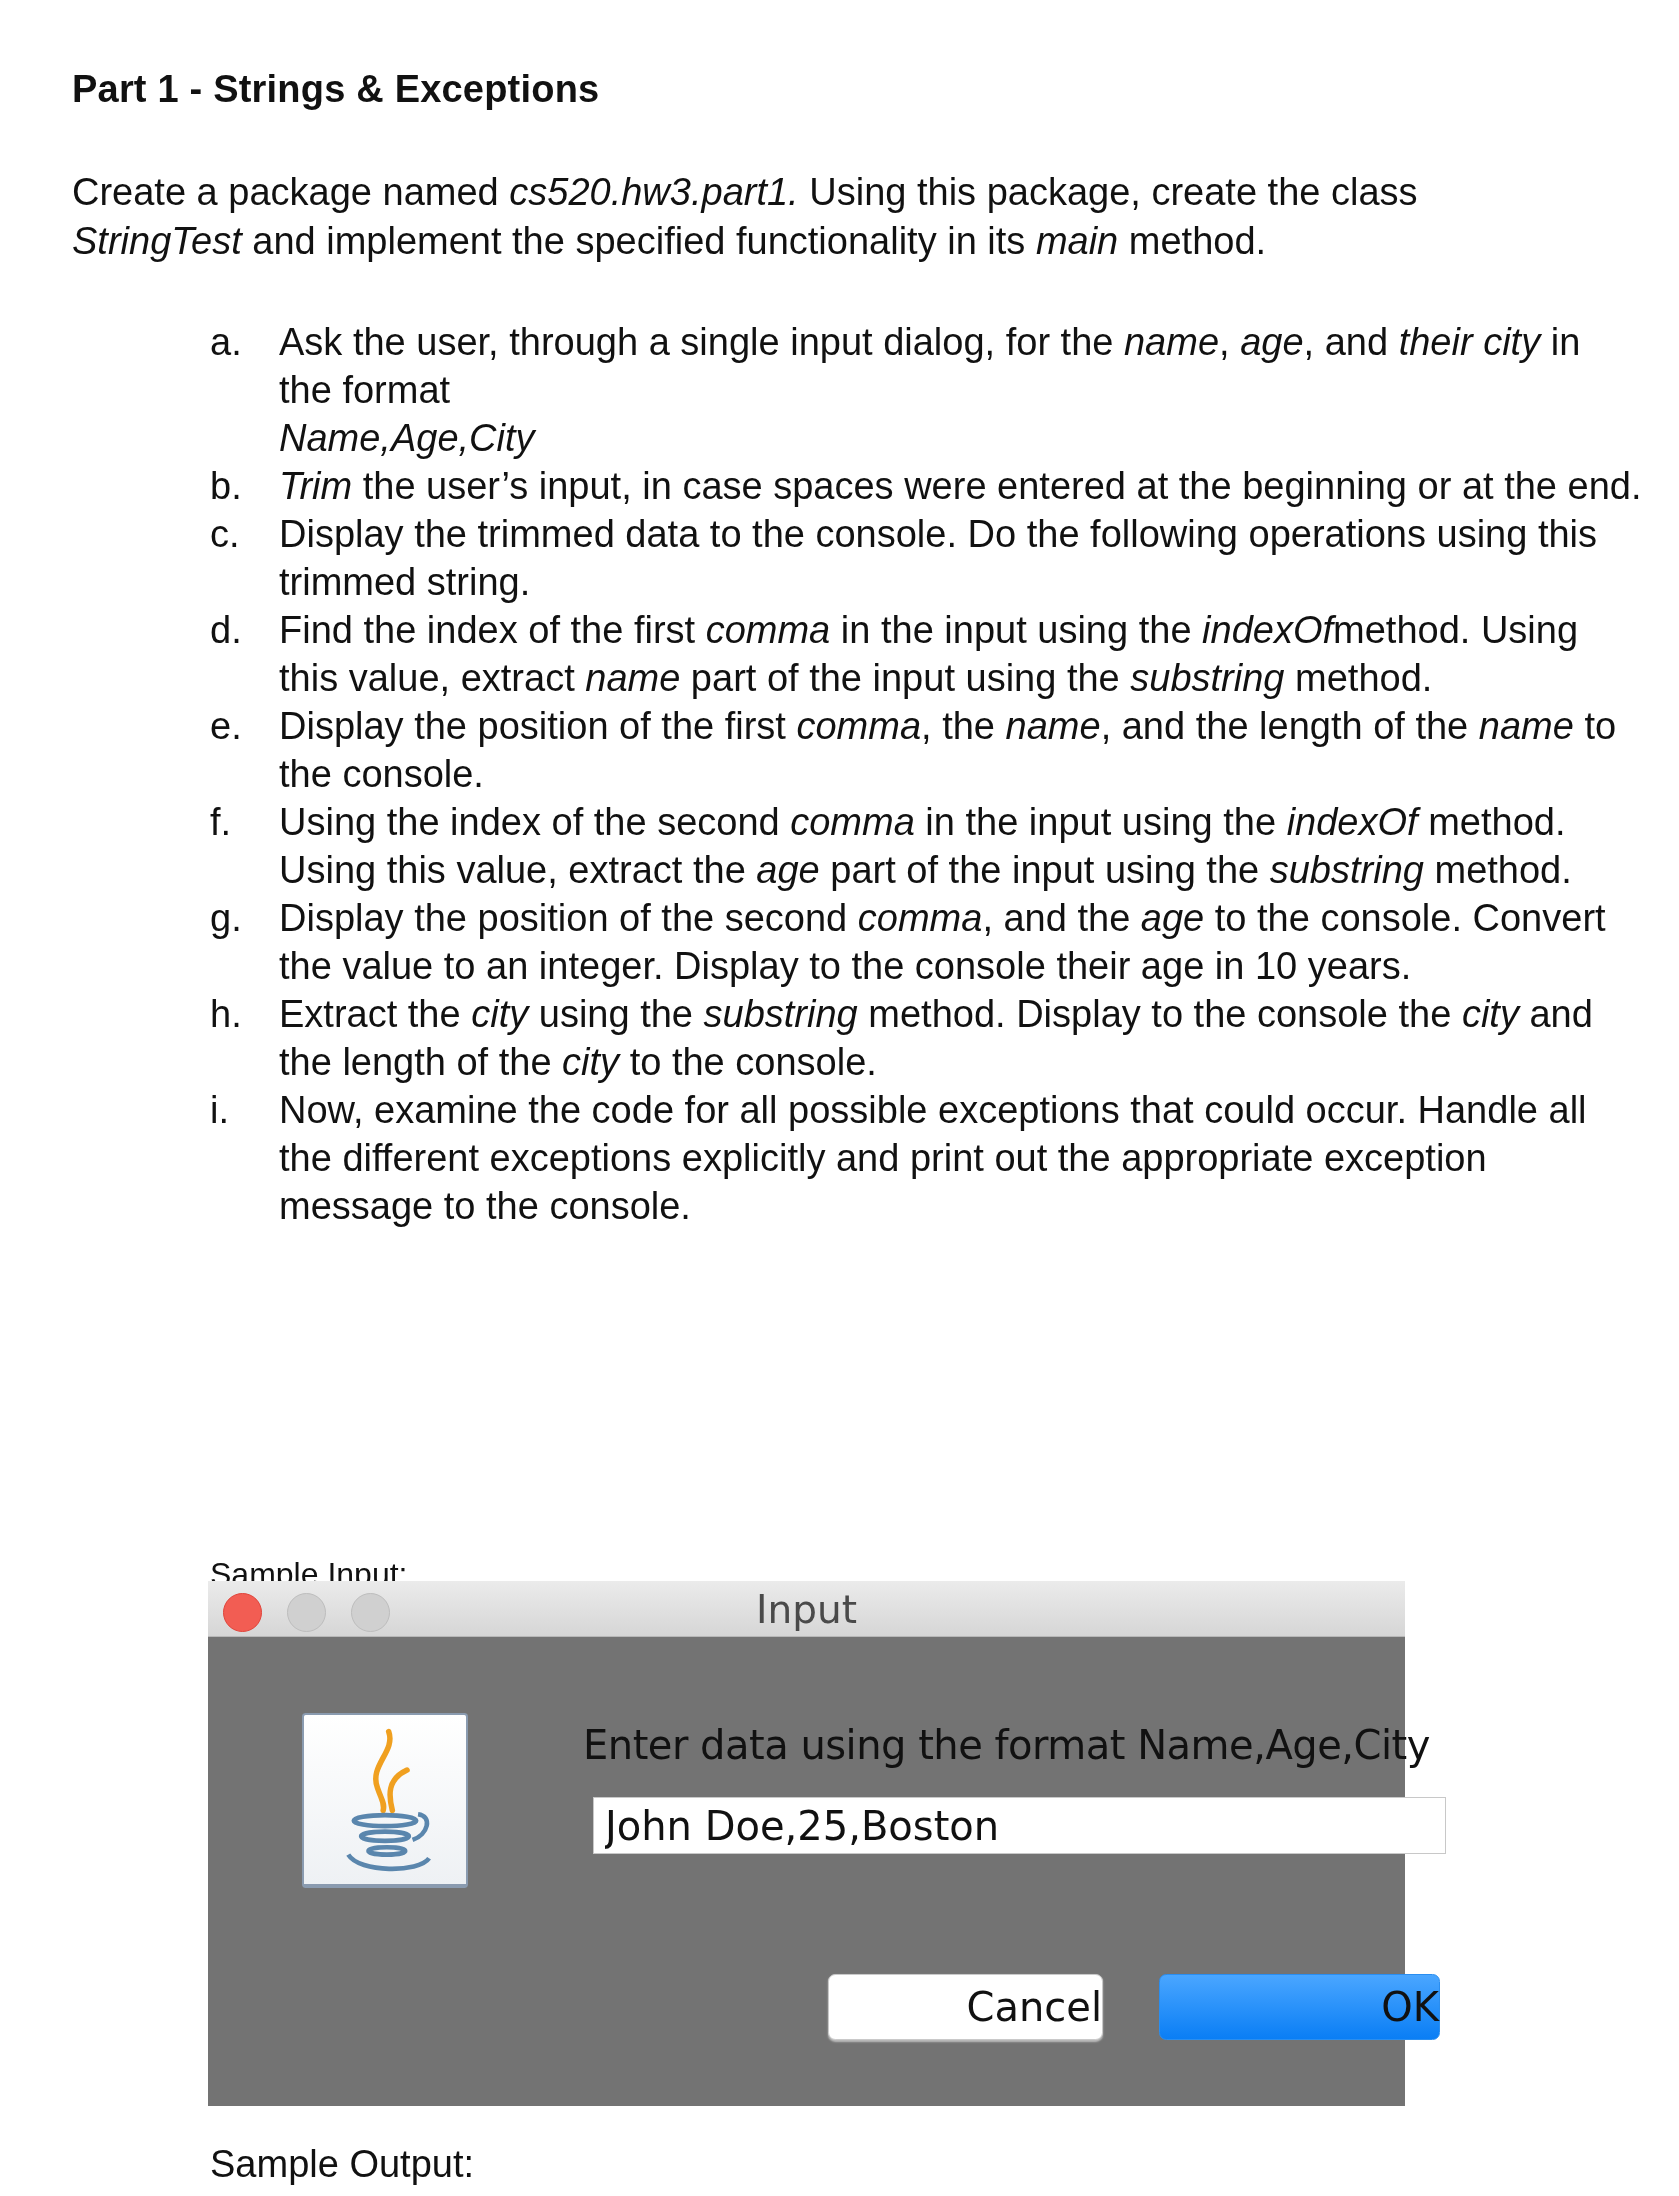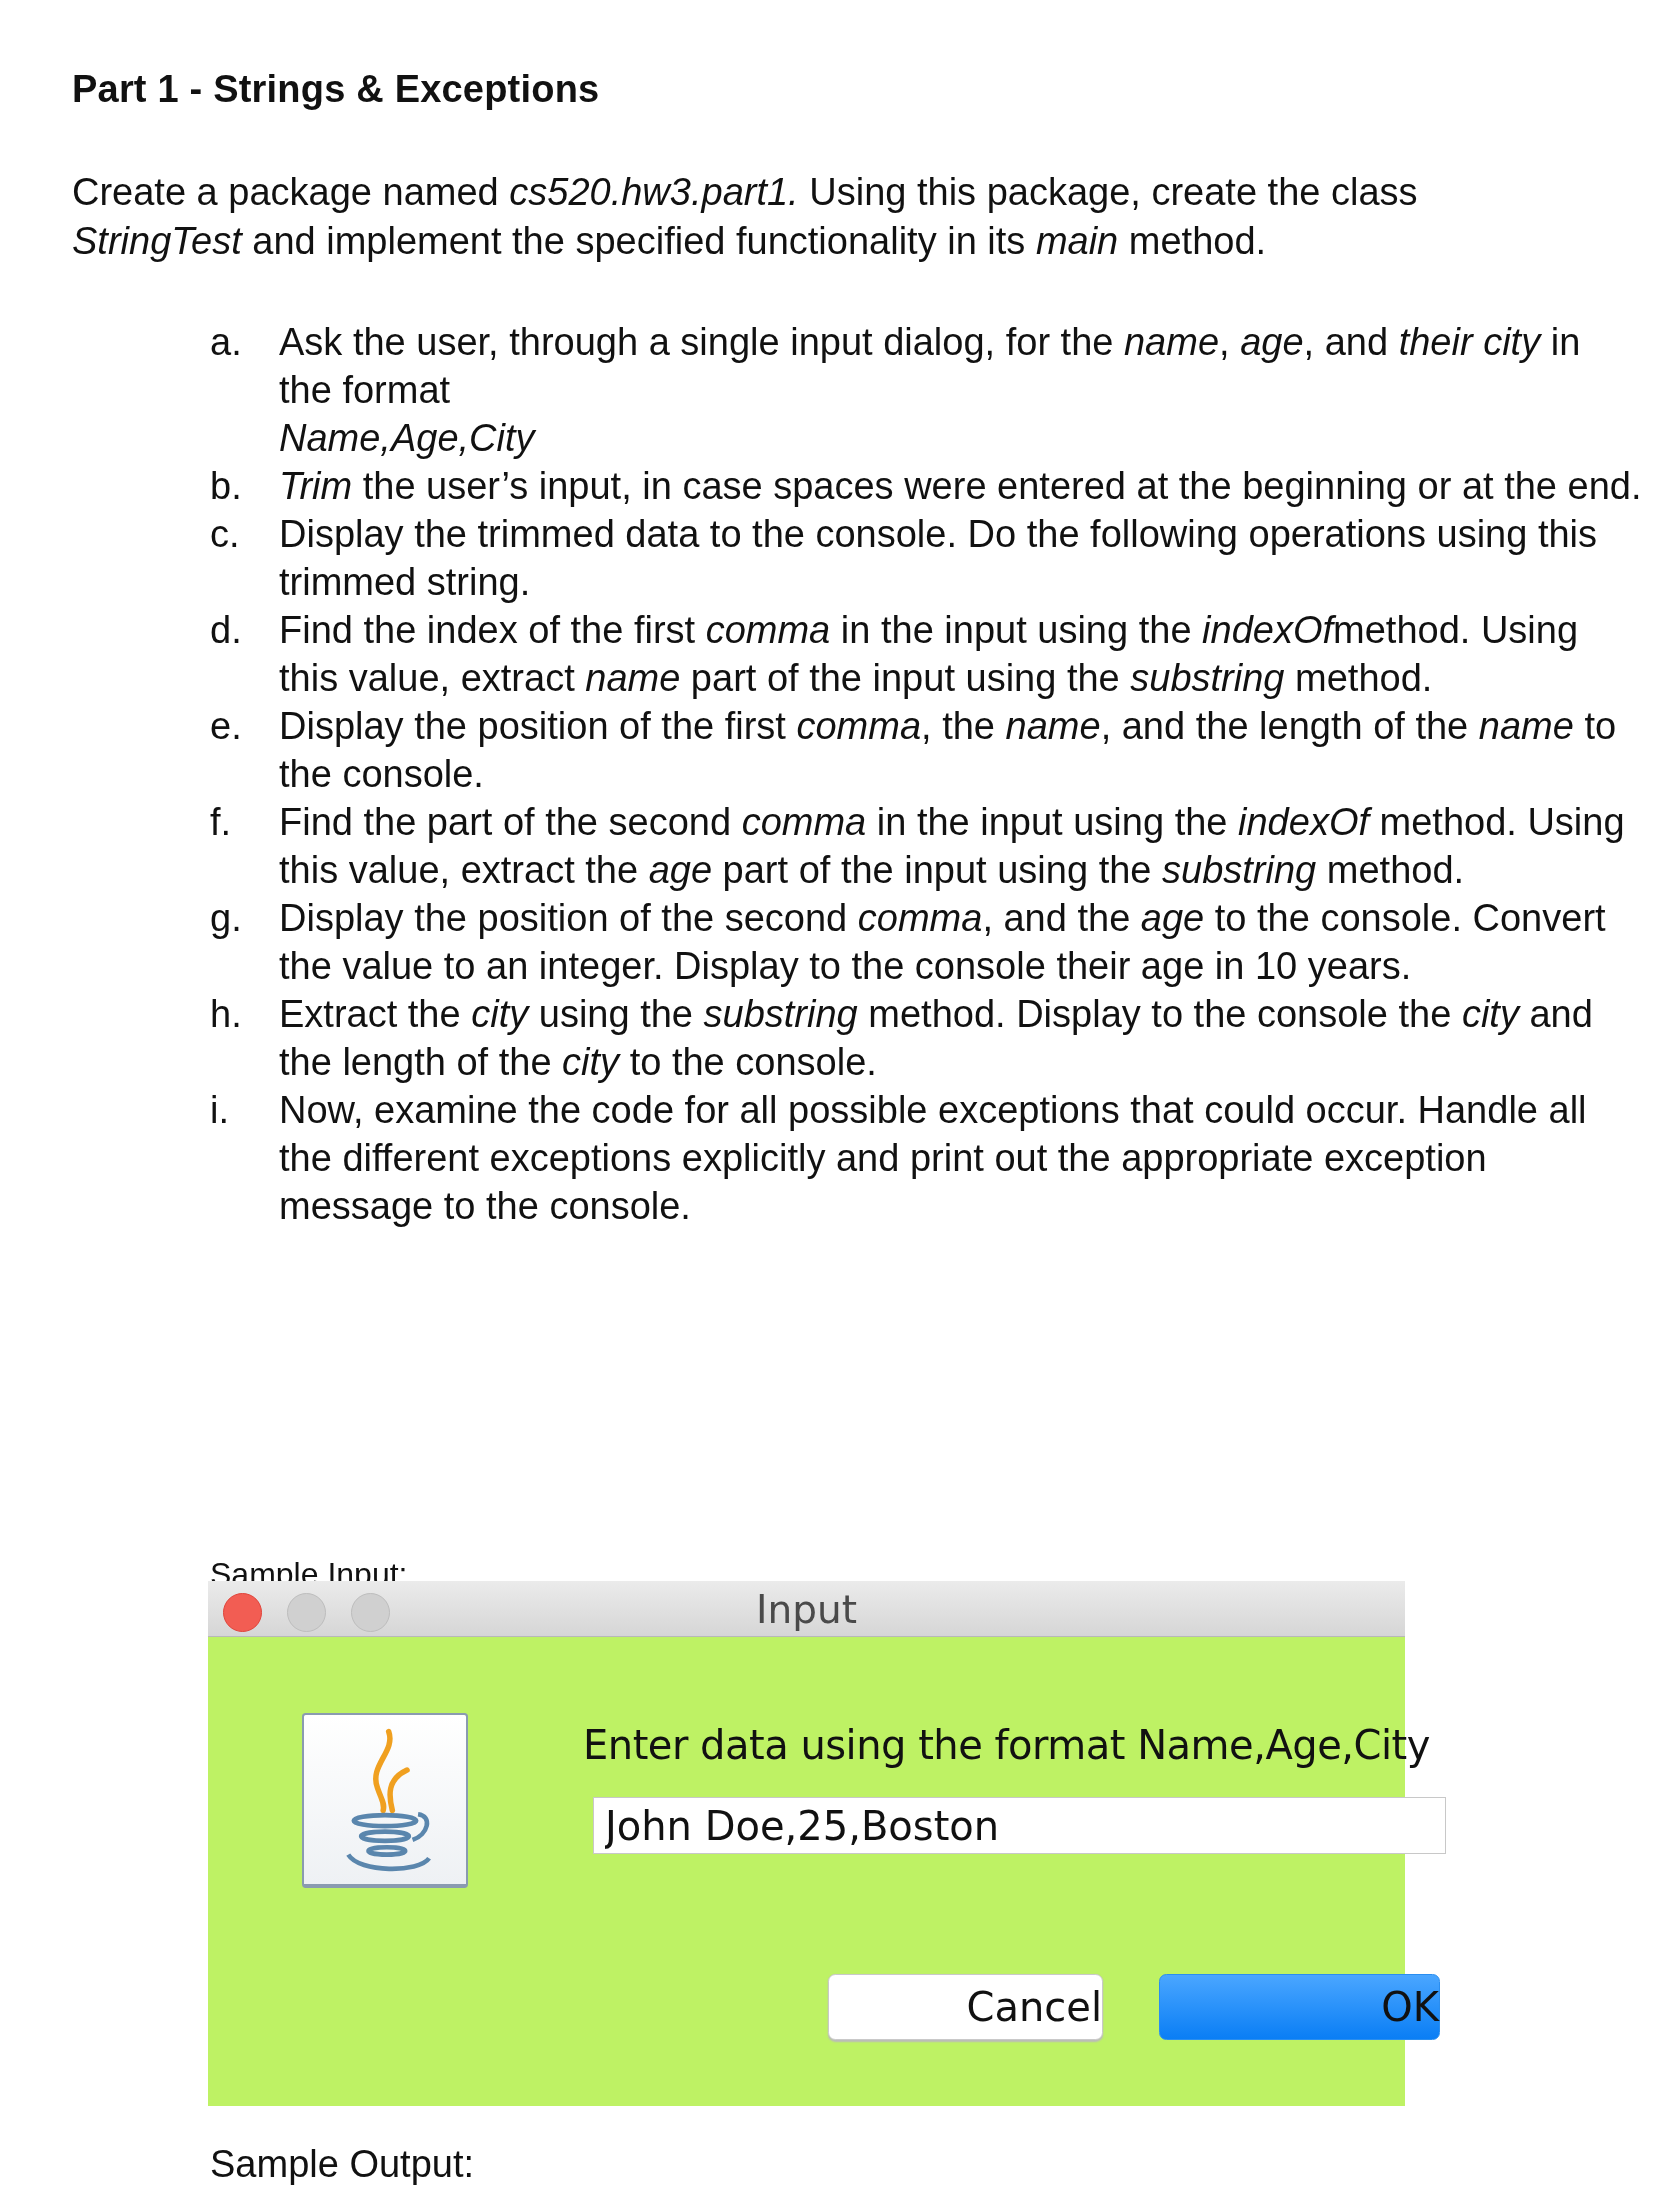--- a/index.html
+++ b/index.html
@@ -8,21 +8,21 @@
   #heading{left:72px;top:68px;font-size:38px;font-weight:bold;letter-spacing:0.2px;}
   .para{left:72px;font-size:38px;line-height:49px;}
   #intro{top:168px;width:1561px;}
   ol.items{position:absolute;left:210px;top:318px;margin:0;padding:0;list-style:none;width:1433px;}
   ol.items li{position:relative;padding-left:69px;font-size:38px;line-height:48px;}
   ol.items li .mark{position:absolute;left:0;top:0;}
   #sample-input{left:210px;top:1556px;font-size:32px;font-weight:normal;}
   #sample-output{left:210px;top:2143px;font-size:38px;font-weight:normal;}
   i{font-style:italic;}
   
-  #dialog{left:208px;top:1581px;width:1197px;height:525px;background:#bef264;}
+  #dialog{left:208px;top:1581px;width:1197px;height:525px;background:#737373;}
   #titlebar{position:absolute;left:0;top:0;width:100%;height:55px;background:linear-gradient(#ebebeb,#d6d6d6);border-bottom:1.8px solid #b8b8b8;}
   .light{position:absolute;top:12px;width:37px;height:37px;border-radius:50%;}
   #close-light{left:14.7px;background:#f25d53;border:0.9px solid #e0443a;}
   #min-light{left:79px;background:#d0d0d0;border:0.9px solid #bdbdbd;}
   #max-light{left:143px;background:#d0d0d0;border:0.9px solid #bdbdbd;}
   #title{position:absolute;left:0;width:100%;top:5.5px;text-align:center;font-family:"DejaVu Sans",sans-serif;font-size:39px;color:#4a4a4a;}
   #icon{position:absolute;left:94px;top:132px;width:162px;height:169px;border:2.8px solid #8a9bb0;border-bottom-width:4.6px;border-radius:3.7px;background:linear-gradient(#ffffff,#eef1f4);}
   #prompt{position:absolute;left:375px;top:141px;font-family:"DejaVu Sans",sans-serif;font-size:40px;color:#111;letter-spacing:-0.5px;white-space:nowrap;}
   #data-input{position:absolute;left:385px;top:216px;width:853px;height:57px;background:#fff;border:1.8px solid #c8c8c8;font-family:"DejaVu Sans",sans-serif;font-size:40px;padding:0 11px;box-sizing:border-box;color:#111;outline:none;}
   .btn{position:absolute;top:393px;height:66px;border-radius:7.3px;font-family:"DejaVu Sans",sans-serif;font-size:40px;text-align:right;line-height:64px;box-sizing:border-box;}
@@ -35,21 +35,21 @@
 <div id="heading" class="abs">Part 1 - Strings &amp; Exceptions</div>
 
 <div id="intro" class="abs para"><span>Create a package named </span><i>cs520.hw3.part1.</i><span> Using this package, create the class </span><br><i>StringTest</i><span> and implement the specified functionality in its </span><i>main</i><span> method.</span></div>
 
 <ol class="items" id="items">
     <li><span class="mark">a.</span><span>Ask the user, through a single input dialog, for the </span><i>name</i><span>, </span><i>age</i><span>, and </span><i>their city</i><span> in the format</span><br><i>Name,Age,City</i></li>
     <li><span class="mark">b.</span><i>Trim</i><span> the user’s input, in case spaces were entered at the beginning or at the end.</span></li>
     <li><span class="mark">c.</span><span>Display the trimmed data to the console. Do the following operations using this trimmed string.</span></li>
     <li><span class="mark">d.</span><span>Find the index of the first </span><i>comma</i><span> in the input using the </span><i>indexOf</i><span>method. Using this value, extract </span><i>name</i><span> part of the input using the </span><i>substring</i><span> method.</span></li>
     <li><span class="mark">e.</span><span>Display the position of the first </span><i>comma</i><span>, the </span><i>name</i><span>, and the length of the </span><i>name</i><span> to the console.</span></li>
-    <li><span class="mark">f.</span><span>Find the part of the second </span><i>comma</i><span> in the input using the </span><i>indexOf</i><span> method. Using this value, extract the </span><i>age</i><span> part of the input using the </span><i>substring</i><span> method.</span></li>
+    <li><span class="mark">f.</span><span>Using the index of the second </span><i>comma</i><span> in the input using the </span><i>indexOf</i><span> method. Using this value, extract the </span><i>age</i><span> part of the input using the </span><i>substring</i><span> method.</span></li>
     <li><span class="mark">g.</span><span>Display the position of the second </span><i>comma</i><span>, and the </span><i>age</i><span> to the console. Convert the value to an integer. Display to the console their age in 10 years.</span></li>
     <li><span class="mark">h.</span><span>Extract the </span><i>city</i><span> using the </span><i>substring</i><span> method. Display to the console the </span><i>city</i><span> and the length of the </span><i>city</i><span> to the console.</span></li>
     <li><span class="mark">i.</span><span>Now, examine the code for all possible exceptions that could occur. Handle all the different exceptions explicitly and print out the appropriate exception message to the console.</span></li>
   </ol>
 
 <div id="sample-input" class="abs">Sample Input:</div>
 
 <div id="dialog" class="abs">
   <div id="titlebar">
     <div id="close-light" class="light"></div>

